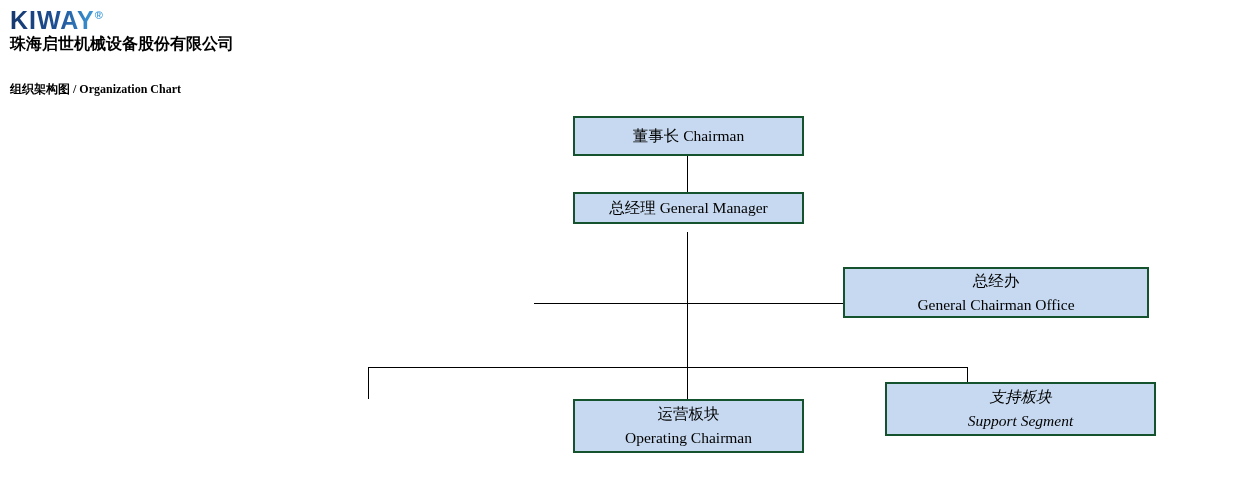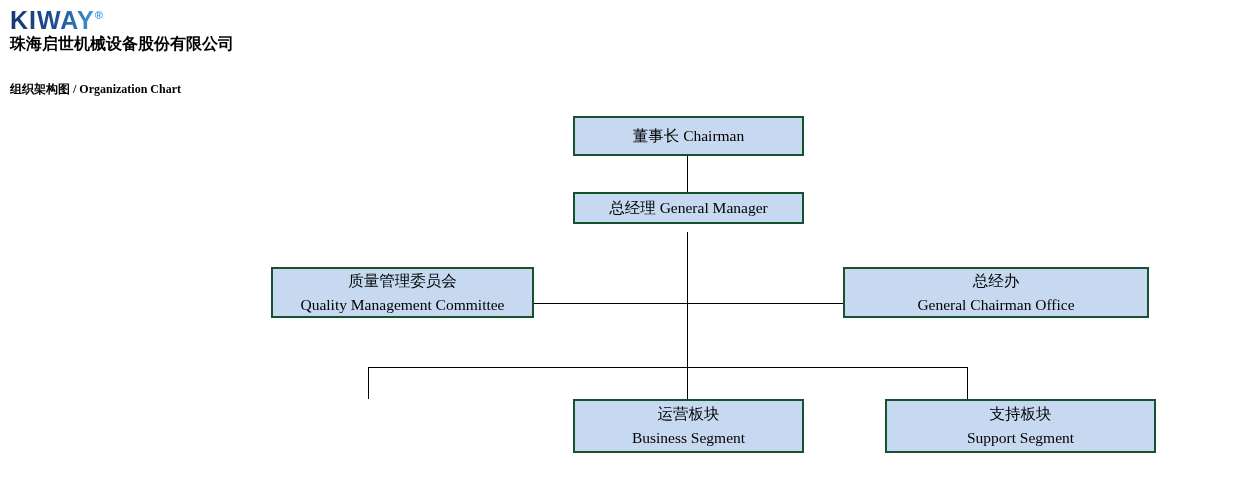--- a/index.html
+++ b/index.html
@@ -81,21 +81,21 @@
     text-align: center;
   }
   .node .row { display: block; white-space: nowrap; }
 
   .node-chairman  { left: 573px; top: 116px; width: 231px; height: 40px; }
   .node-gm        { left: 573px; top: 192px; width: 231px; height: 32px; }
   .node-qmc       { left: 271px; top: 267px; width: 263px; height: 51px; }
   .node-gmo       { left: 843px; top: 267px; width: 306px; height: 51px; }
   .node-business  { left: 226px; top: 399px; width: 242px; height: 54px; }
   .node-operating { left: 573px; top: 399px; width: 231px; height: 54px; }
-  .node-support   { left: 885px; top: 399px; width: 271px; height: 54px; }
+  .node-support   { left: 885px; top: 382px; width: 271px; height: 54px; font-style: italic; }
 
   
   .line {
     position: absolute;
     background: #000000;
   }
   .line-chairman-gm   { left: 687px; top: 156px; width: 1px;   height: 36px; }
   .line-center-drop   { left: 687px; top: 232px; width: 1px;   height: 167px; }
   .line-committees    { left: 534px; top: 303px; width: 309px; height: 1px; }
   .line-segments      { left: 368px; top: 367px; width: 600px; height: 1px; }
@@ -120,34 +120,30 @@
   <div class="line line-drop-right"></div>
 
   <div class="node node-chairman">
     <span class="row"><span>董事长</span> <span>Chairman</span></span>
   </div>
 
   <div class="node node-gm">
     <span class="row"><span>总经理</span> <span>General Manager</span></span>
   </div>
 
-  <div class="node node-qmc">
-    <span class="row">质量管理委员会</span>
-    <span class="row">Quality Management Committee</span>
-  </div>
 
   <div class="node node-gmo">
     <span class="row">总经办</span>
     <span class="row">General Chairman Office</span>
   </div>
 
 
   <div class="node node-operating">
     <span class="row">运营板块</span>
-    <span class="row">Business Segment</span>
+    <span class="row">Operating Chairman</span>
   </div>
 
   <div class="node node-support">
     <span class="row">支持板块</span>
     <span class="row">Support Segment</span>
   </div>
 
 </div>
 
 </body></html>

